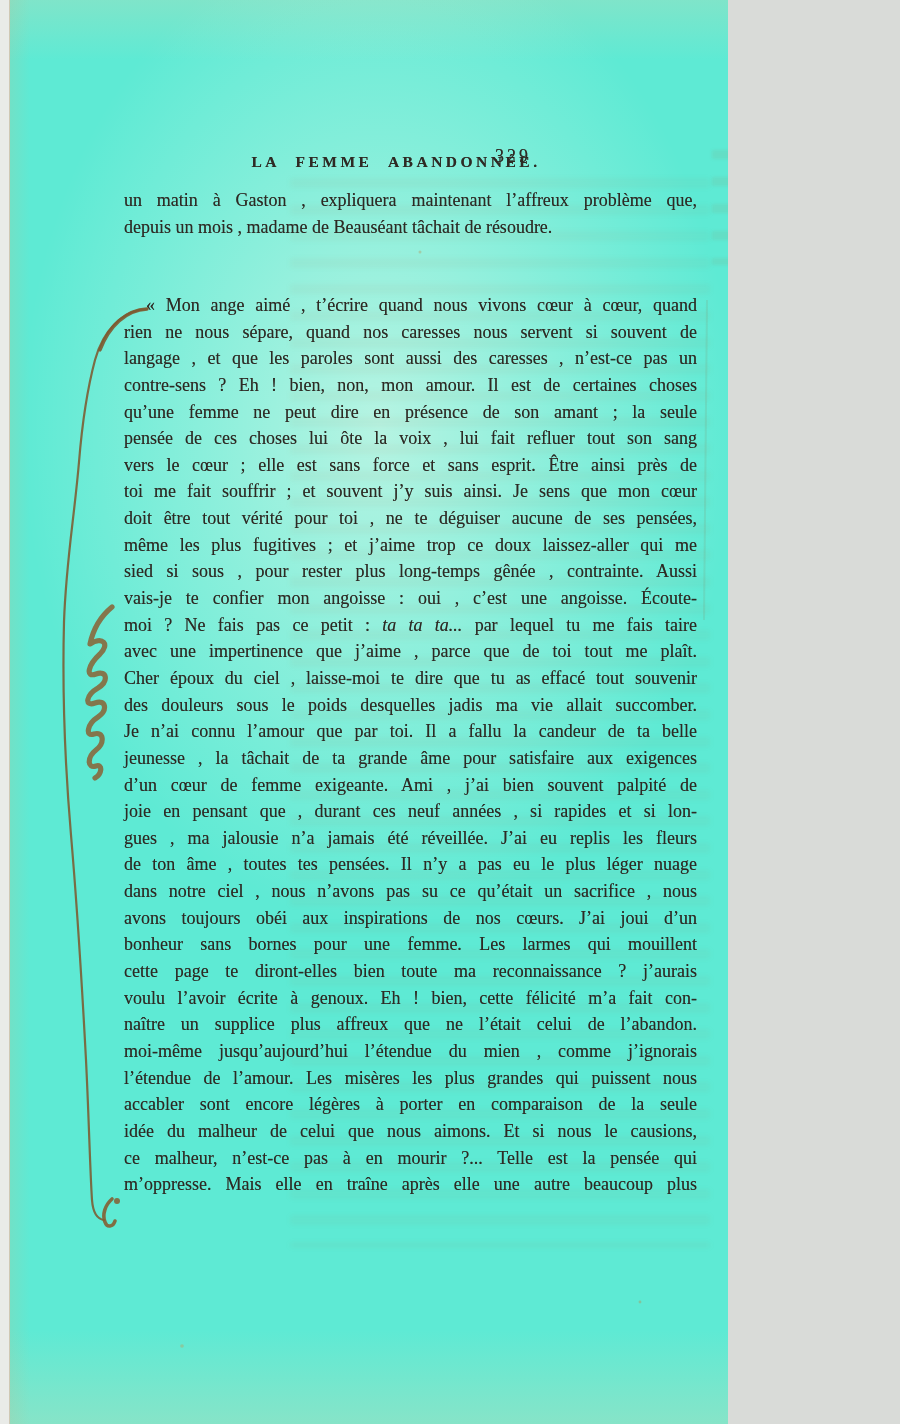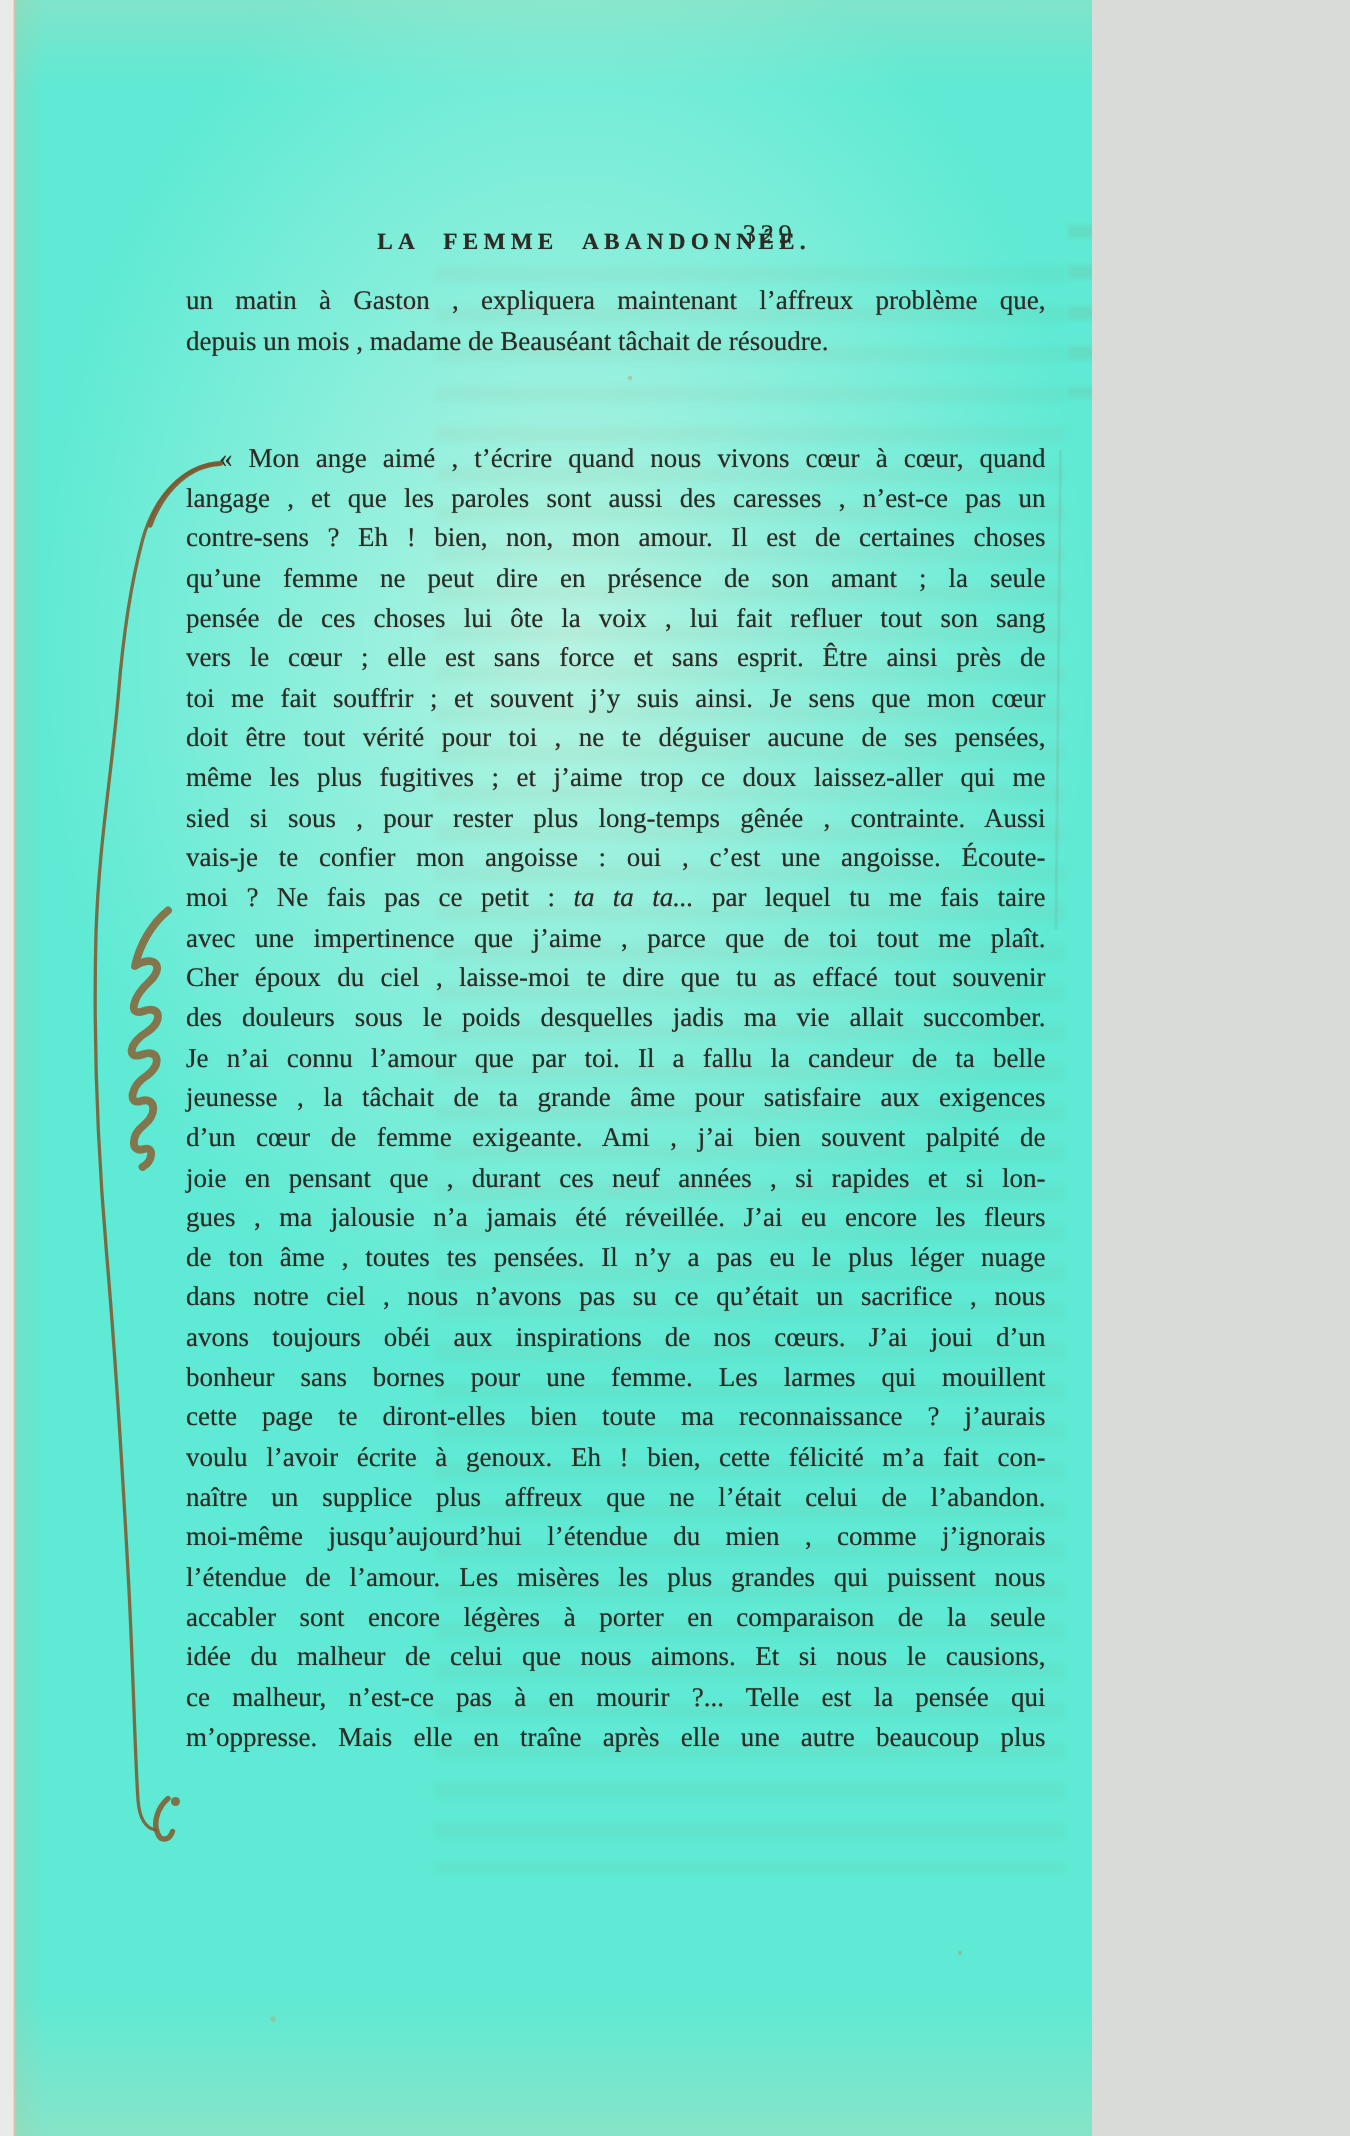--- a/index.html
+++ b/index.html
@@ -83,39 +83,40 @@
   <div class="running-head-title">LA FEMME ABANDONNÉE.</div>
   <div class="page-number">329</div>
 
   <section class="textblock intro-block">
     <div class="text-line">un matin à Gaston , expliquera maintenant l’affreux problème que,</div>
     <div class="text-line no-just">depuis un mois , madame de Beauséant tâchait de résoudre.</div>
   </section>
 
   <section class="textblock letter-block">
     <div class="text-line indent">« Mon ange aimé , t’écrire quand nous vivons cœur à cœur, quand</div>
+    <div class="text-line">rien ne nous sépare, quand nos caresses nous servent si souvent de</div>
     <div class="text-line">langage , et que les paroles sont aussi des caresses , n’est-ce pas un</div>
     <div class="text-line">contre-sens ? Eh ! bien, non, mon amour. Il est de certaines choses</div>
     <div class="text-line">qu’une femme ne peut dire en présence de son amant ; la seule</div>
     <div class="text-line">pensée de ces choses lui ôte la voix , lui fait refluer tout son sang</div>
     <div class="text-line">vers le cœur ; elle est sans force et sans esprit. Être ainsi près de</div>
     <div class="text-line">toi me fait souffrir ; et souvent j’y suis ainsi. Je sens que mon cœur</div>
     <div class="text-line">doit être tout vérité pour toi , ne te déguiser aucune de ses pensées,</div>
     <div class="text-line">même les plus fugitives ; et j’aime trop ce doux laissez-aller qui me</div>
     <div class="text-line">sied si sous , pour rester plus long-temps gênée , contrainte. Aussi</div>
     <div class="text-line">vais-je te confier mon angoisse : oui , c’est une angoisse. Écoute-</div>
     <div class="text-line"><span>moi ? Ne fais pas ce petit : </span><span class="it">ta ta ta...</span><span> par lequel tu me fais taire</span></div>
     <div class="text-line">avec une impertinence que j’aime , parce que de toi tout me plaît.</div>
     <div class="text-line">Cher époux du ciel , laisse-moi te dire que tu as effacé tout souvenir</div>
     <div class="text-line">des douleurs sous le poids desquelles jadis ma vie allait succomber.</div>
     <div class="text-line">Je n’ai connu l’amour que par toi. Il a fallu la candeur de ta belle</div>
     <div class="text-line">jeunesse , la tâchait de ta grande âme pour satisfaire aux exigences</div>
     <div class="text-line">d’un cœur de femme exigeante. Ami , j’ai bien souvent palpité de</div>
     <div class="text-line">joie en pensant que , durant ces neuf années , si rapides et si lon-</div>
-    <div class="text-line">gues , ma jalousie n’a jamais été réveillée. J’ai eu encore les fleurs</div>
+    <div class="text-line">gues , ma jalousie n’a jamais été réveillée. J’ai eu replis les fleurs</div>
     <div class="text-line">de ton âme , toutes tes pensées. Il n’y a pas eu le plus léger nuage</div>
     <div class="text-line">dans notre ciel , nous n’avons pas su ce qu’était un sacrifice , nous</div>
     <div class="text-line">avons toujours obéi aux inspirations de nos cœurs. J’ai joui d’un</div>
     <div class="text-line">bonheur sans bornes pour une femme. Les larmes qui mouillent</div>
     <div class="text-line">cette page te diront-elles bien toute ma reconnaissance ? j’aurais</div>
     <div class="text-line">voulu l’avoir écrite à genoux. Eh ! bien, cette félicité m’a fait con-</div>
     <div class="text-line">naître un supplice plus affreux que ne l’était celui de l’abandon.</div>
     <div class="text-line">moi-même jusqu’aujourd’hui l’étendue du mien , comme j’ignorais</div>
     <div class="text-line">l’étendue de l’amour. Les misères les plus grandes qui puissent nous</div>
     <div class="text-line">accabler sont encore légères à porter en comparaison de la seule</div>

